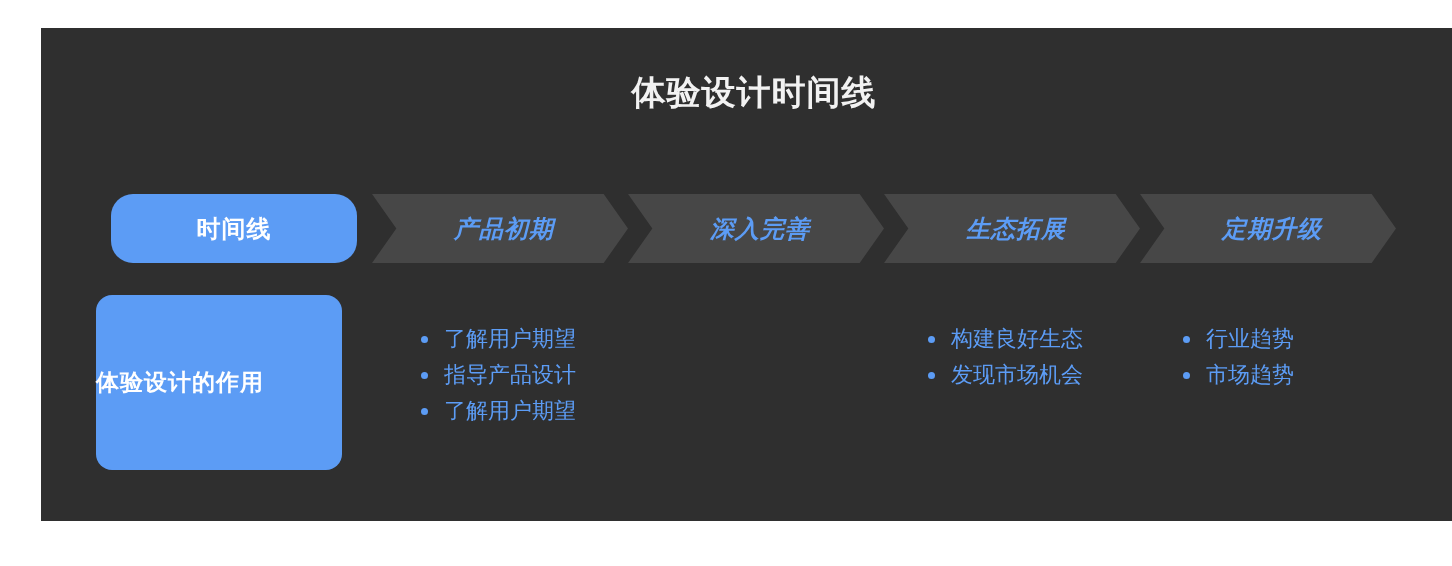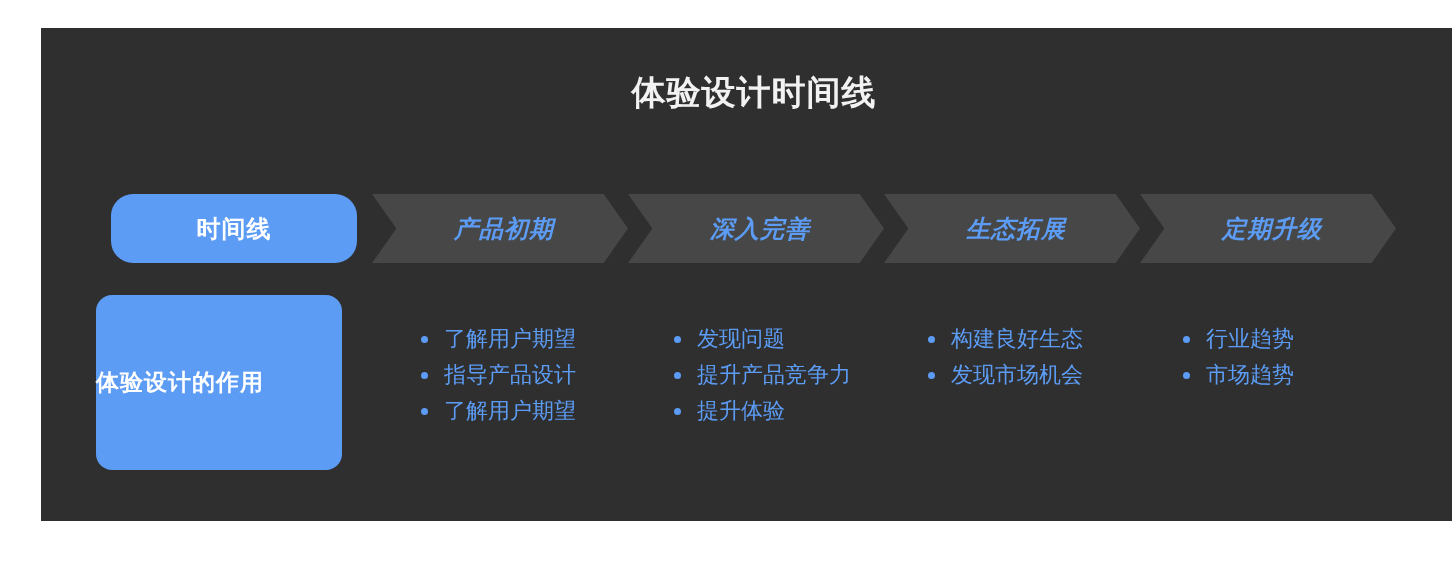--- a/index.html
+++ b/index.html
@@ -205,34 +205,20 @@
         <li>
           <span class="dot"></span>
           <span>指导产品设计</span>
         </li>
         <li>
           <span class="dot"></span>
           <span>了解用户期望</span>
         </li>
       </ul>
 
-      <ul class="bullets col-2">
-        <li>
-          <span class="dot"></span>
-          <span>发现问题</span>
-        </li>
-        <li>
-          <span class="dot"></span>
-          <span>提升产品竞争力</span>
-        </li>
-        <li>
-          <span class="dot"></span>
-          <span>提升体验</span>
-        </li>
-      </ul>
 
       <ul class="bullets col-3">
         <li>
           <span class="dot"></span>
           <span>构建良好生态</span>
         </li>
         <li>
           <span class="dot"></span>
           <span>发现市场机会</span>
         </li>

